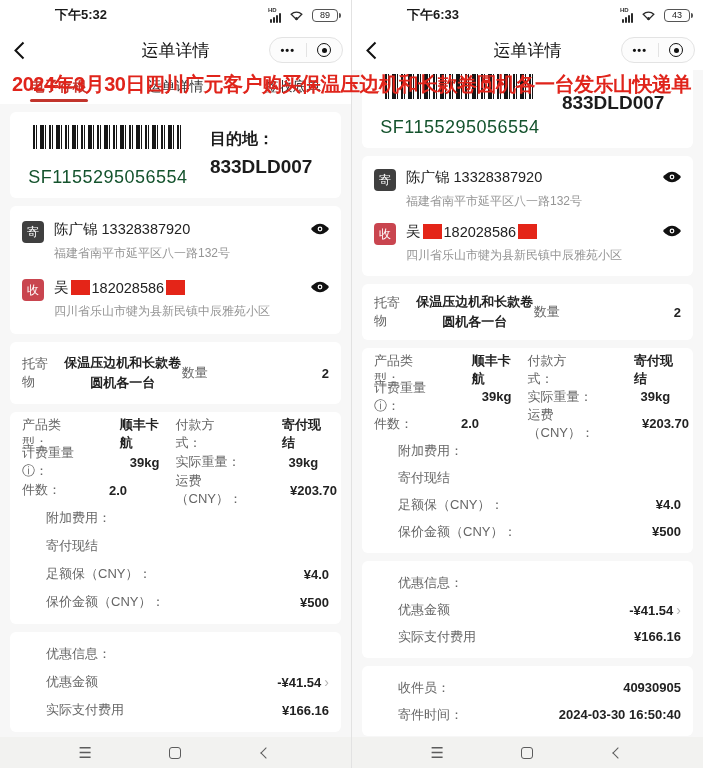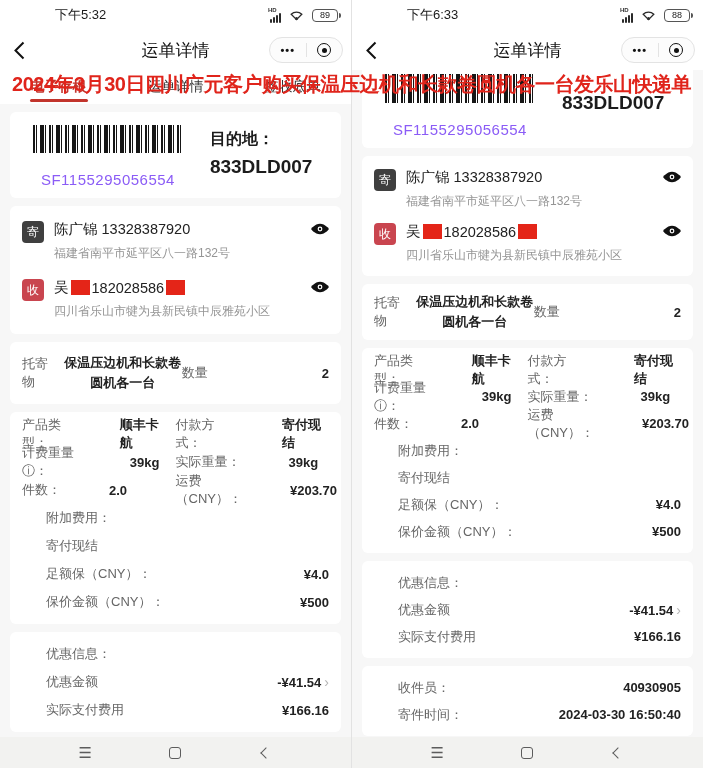--- a/index.html
+++ b/index.html
@@ -5,21 +5,21 @@
   * { margin:0; padding:0; box-sizing:border-box; }
   html,body { width:703px; }
   body { font-family:"Liberation Sans","DejaVu Sans",sans-serif; background:#fff; }
   .stage { position:relative; width:703px; height:768px; overflow:hidden; background:#f7f7f7; }
   .screens { display:flex; height:768px; }
   .phone { position:relative; width:351px; height:768px; background:#f7f7f7; overflow:hidden; }
   .phone.right { border-left:1px solid #e2e2e2; width:352px; }
 
   
   .statusbar { height:30px; background:#fff; display:flex; align-items:center; justify-content:space-between; padding:0 13px 0 55px; }
-  .sb-time { font-size:13px; font-weight:400; color:#1a1a1a; }
+  .sb-time { font-size:13px; font-weight:700; color:#1a1a1a; }
   .sb-icons { display:flex; align-items:center; gap:8px; }
   .sig { display:flex; align-items:flex-end; gap:1px; position:relative; padding-top:6px; }
   .sig .hd { position:absolute; top:0; left:-2px; font-size:6px; color:#333; font-weight:700; }
   .sig i { display:block; width:2px; background:#2a2a2a; border-radius:1px; }
   .battery { position:relative; width:26px; height:13px; border:1px solid #555; border-radius:4px; font-size:9px; color:#222; text-align:center; line-height:11px; background:#fff; }
   .battery::after { content:""; position:absolute; right:-4px; top:3px; width:2px; height:5px; background:#555; border-radius:0 2px 2px 0; }
 
   
   .navbar { position:relative; height:40px; background:#fff; display:flex; align-items:center; }
   .nav-back { position:absolute; left:14px; top:9px; width:22px; height:22px; display:flex; align-items:center; cursor:pointer; }
@@ -39,21 +39,21 @@
 
   
   .card { background:#fff; border-radius:6px; margin:8px 10px 0; }
 
   .bc-card { display:flex; padding:13px 12px 10px; height:86px; }
   .bc-card.cut { margin-top:0; border-radius:0 0 6px 6px; height:78px; padding-top:2px; overflow:hidden; }
   .bc-left { width:56%; display:flex; flex-direction:column; align-items:center; }
   .barcode { width:150px; height:45px;
     background:repeating-linear-gradient(90deg,#161616 0 2px,#fff 2px 3px,#161616 3px 4px,#fff 4px 7px,#161616 7px 11px,#fff 11px 12px,#161616 12px 13px,#fff 13px 16px); }
   .barcode.short { height:32px; margin-top:2px; }
-  .bc-num { margin-top:18px; font-size:15px; color:#8b5cf6; letter-spacing:.5px; }
+  .bc-num { margin-top:18px; font-size:18px; color:#14532d; letter-spacing:.5px; }
   .bc-right { flex:1; padding-left:16px; padding-top:4px; }
   .dest-label { font-size:16px; font-weight:700; color:#1c1c1c; }
   .dest-code { font-size:19px; font-weight:700; color:#1c1c1c; margin-top:6px; }
   .bc-card.cut .dest-code { margin-top:16px; }
 
   .contacts { padding:14px 12px; }
   .c-row { display:flex; }
   .c-row + .c-row { margin-top:16px; }
   .badge { width:22px; height:22px; border-radius:4px; color:#fff; font-size:12px; display:flex; align-items:center; justify-content:center; margin-right:10px; flex:0 0 22px; margin-top:1px; }
   .badge.send { background:#3f3f3f; }
@@ -294,21 +294,21 @@
               <i style="height:6px"></i>
               <i style="height:8px"></i>
               <i style="height:10px"></i>
           </span>
           <span>
             <svg width="15" height="12" viewBox="0 0 15 12">
                 <path d="M7.5 10.6 L2.2 5.3 a7.5 7.5 0 0 1 10.6 0 Z" fill="none" stroke="#2a2a2a" stroke-width="1.3"></path>
                 <circle cx="7.5" cy="9.4" r="1.5" fill="#2a2a2a"></circle>
               </svg>
           </span>
-          <span class="battery">88</span>
+          <span class="battery">43</span>
         </span>
       </div>
 
       <div class="navbar">
         <span class="nav-back">
           <svg width="11" height="19" viewBox="0 0 11 19">
               <polyline points="9.5,1.5 1.5,9.5 9.5,17.5" fill="none" stroke="#111" stroke-width="2"></polyline>
             </svg>
         </span>
         <span class="nav-title">运单详情</span>

